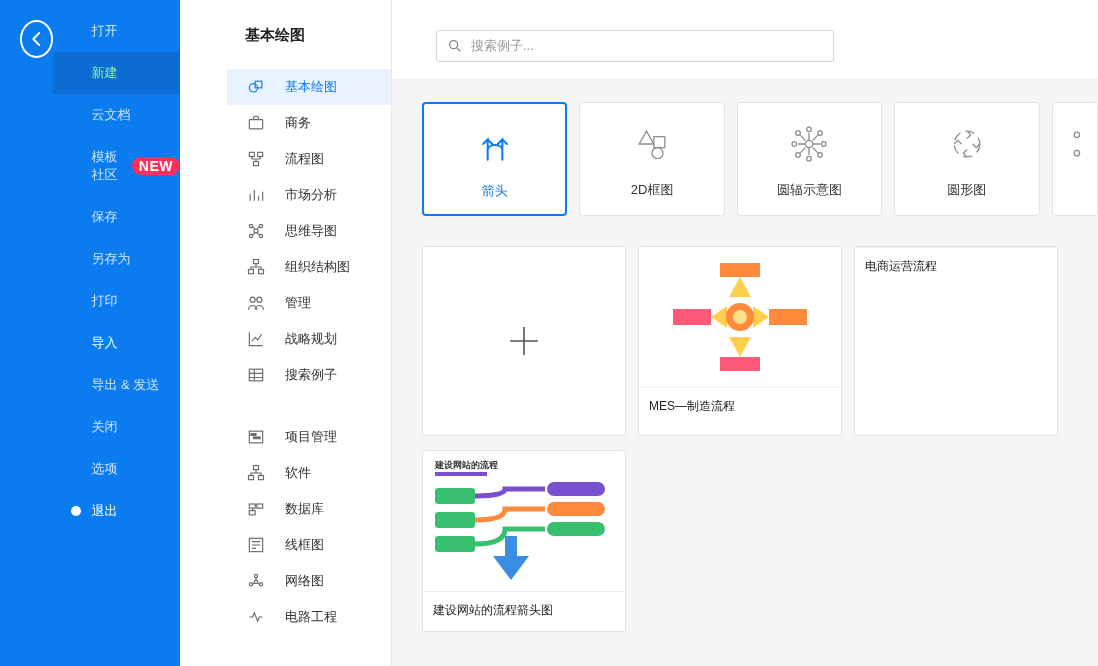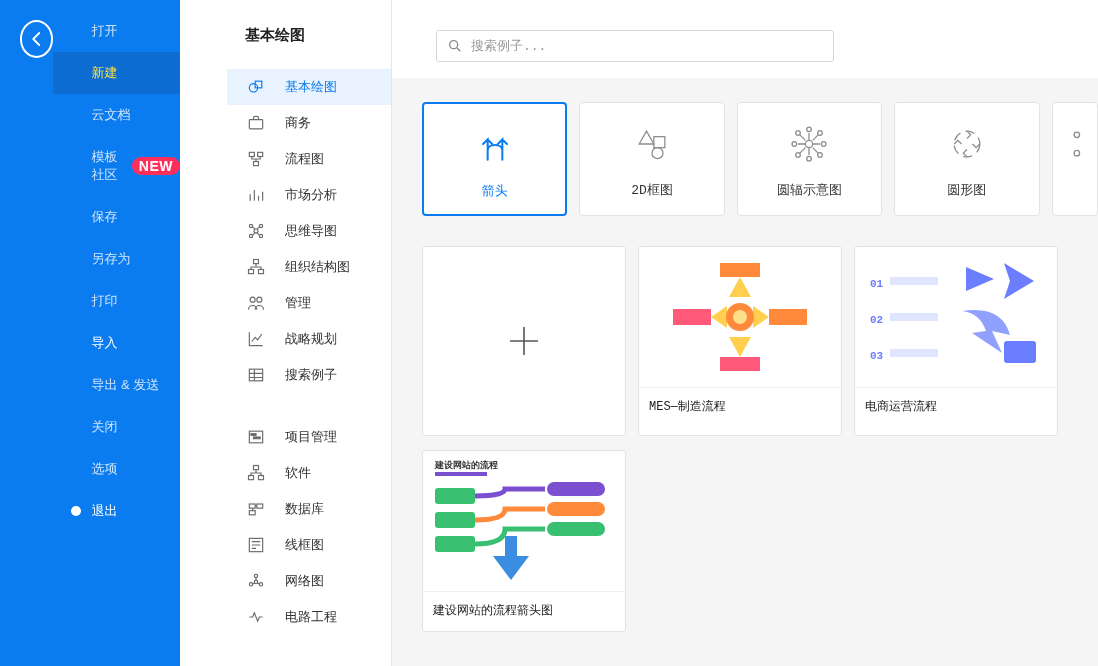--- a/index.html
+++ b/index.html
@@ -6,34 +6,34 @@
 body { font-family:"Microsoft YaHei","PingFang SC",sans-serif; font-size:13px; color:#333; background:#fff; width:1098px; height:666px; overflow:hidden; }
 .app { display:flex; height:666px; width:1098px; position:relative; }
 
 .titlebar { position:absolute; top:0; left:0; right:0; height:30px; text-align:center; font-size:13px; color:#666; line-height:30px; pointer-events:none; }
 
 .sidebar-primary { width:180px; background:#0b7bf0; color:#fff; display:flex; flex-direction:row; padding-top:10px; }
 .back-btn { width:38px; height:38px; border:2px solid #fff; border-radius:50%; margin:10px 0 12px 20px; display:flex; align-items:center; justify-content:center; cursor:pointer; }
 .back-btn svg { width:18px; height:18px; }
 .pnav-item { padding:12px 0 12px 38px; font-size:13px; cursor:pointer; display:flex; align-items:center; }
 .pnav-item.light { color:#cfe5fc; }
-.pnav-item.active { background:#0c6cd2; color:#fde047; }
+.pnav-item.active { background:#0c6cd2; color:#86efac; }
 .pnav-item .badge { margin-left:8px; background:#ff2e5b; color:#fff; font-size:14px; padding:1px 7px; border-radius:9px; font-weight:bold; letter-spacing:0.5px; }
 .pnav-item .dot { width:10px; height:10px; background:#fff; border-radius:50%; margin-right:10px; margin-left:-20px; }
 
 .col2 { width:212px; background:#fff; display:flex; flex-direction:column; border-right:1px solid #e7e7e7;padding-left:47px; }
 .col2-head { padding:26px 18px 18px 18px; font-size:15px; font-weight:bold; color:#222; }
 .cat-list { flex:1; overflow-y:auto; padding-top:6px; }
 .cat-item { display:flex; align-items:center; height:36px; padding:0 18px; cursor:pointer; color:#333; }
 .cat-item .ci-icon { width:22px; height:22px; margin-right:18px; display:flex; align-items:center; justify-content:center; color:#6b6b6b; }
 .cat-item.sel { background:#e9f3ff; color:#0b7bf0; }
 .cat-item.sel .ci-icon { color:#0b7bf0; }
 .cat-gap { height:26px; }
 
-.main { flex:1; background:#fff; display:flex; flex-direction:column; overflow:hidden;font-family:Liberation Mono, monospace; }
+.main { flex:1; background:#fff; display:flex; flex-direction:column; overflow:hidden; }
 .search-row { padding:30px 0 16px 44px; }
 .search { width:398px; height:32px; border:1px solid #d6d6d6; border-radius:3px; display:flex; align-items:center; padding:0 10px; color:#999; background:#fff; }
 .search svg { width:16px; height:16px; margin-right:8px; }
 
 .gallery-wrap { flex:1; overflow:auto; background:#f5f5f5; padding:0 0 20px 0; }
 .tile-row { display:flex; gap:12px; padding:24px 0 30px 30px; background:#f5f5f5; }
 .tile { width:150px; background:#fff; border:1px solid #e3e3e3; border-radius:4px; text-align:center; padding:18px 4px 14px 4px; cursor:pointer; }
 .tile.sel { border:2px solid #0b7bf0; }
 .tile .ticon { height:46px; display:flex; align-items:center; justify-content:center; color:#8d8d8d; }
 .tile.sel .ticon { color:#0b7bf0; }
@@ -350,34 +350,20 @@
                 <path d="M85 100 L96 80 L74 80 Z" fill="#ffcf4d"></path>
                 <path d="M56 60 L72 49 L72 71 Z" fill="#ffcf4d"></path>
                 <path d="M114 60 L98 49 L98 71 Z" fill="#ffcf4d"></path>
                 <circle cx="85" cy="60" r="14" fill="#ff8a3c"></circle>
                 <circle cx="85" cy="60" r="7" fill="#ffe08a"></circle>
               </svg>
             </div>
             <div class="tpl-title">MES—制造流程</div>
           </div>
           <div class="tpl-card">
-            <div class="tpl-thumb">
-              <svg width="180" height="120" viewBox="0 0 180 120">
-                <text x="4" y="30" font-size="11" fill="#6a7eff" font-weight="bold">01</text>
-                <text x="4" y="66" font-size="11" fill="#6a7eff" font-weight="bold">02</text>
-                <text x="4" y="102" font-size="11" fill="#6a7eff" font-weight="bold">03</text>
-                <rect x="24" y="20" width="48" height="8" fill="#dfe4ff"></rect>
-                <rect x="24" y="56" width="48" height="8" fill="#dfe4ff"></rect>
-                <rect x="24" y="92" width="48" height="8" fill="#dfe4ff"></rect>
-                <path d="M100 10 l28 12 -28 12 z" fill="#6a7eff"></path>
-                <path d="M138 6 l30 18 -30 18 6-18 z" fill="#6a7eff"></path>
-                <path d="M96 54 q40 -6 48 24 l-18 -4 10 22 -30 -20 14 -2 q-6 -18 -24 -20 z" fill="#8fa0ff"></path>
-                <rect x="138" y="84" width="32" height="22" rx="3" fill="#6a7eff"></rect>
-              </svg>
-            </div>
             <div class="tpl-title">电商运营流程</div>
           </div>
         </div>
       <div class="tpl-row" id="tplrow2">
           <div class="tpl-card">
             <div class="tpl-thumb">
               <svg width="190" height="130" viewBox="0 0 190 130">
                 <text x="6" y="12" font-size="9" fill="#333" font-weight="bold">建设网站的流程</text>
                 <rect x="6" y="16" width="52" height="4" fill="#7a4fd0"></rect>
                 <rect x="6" y="32" width="40" height="16" rx="3" fill="#38c070"></rect>

